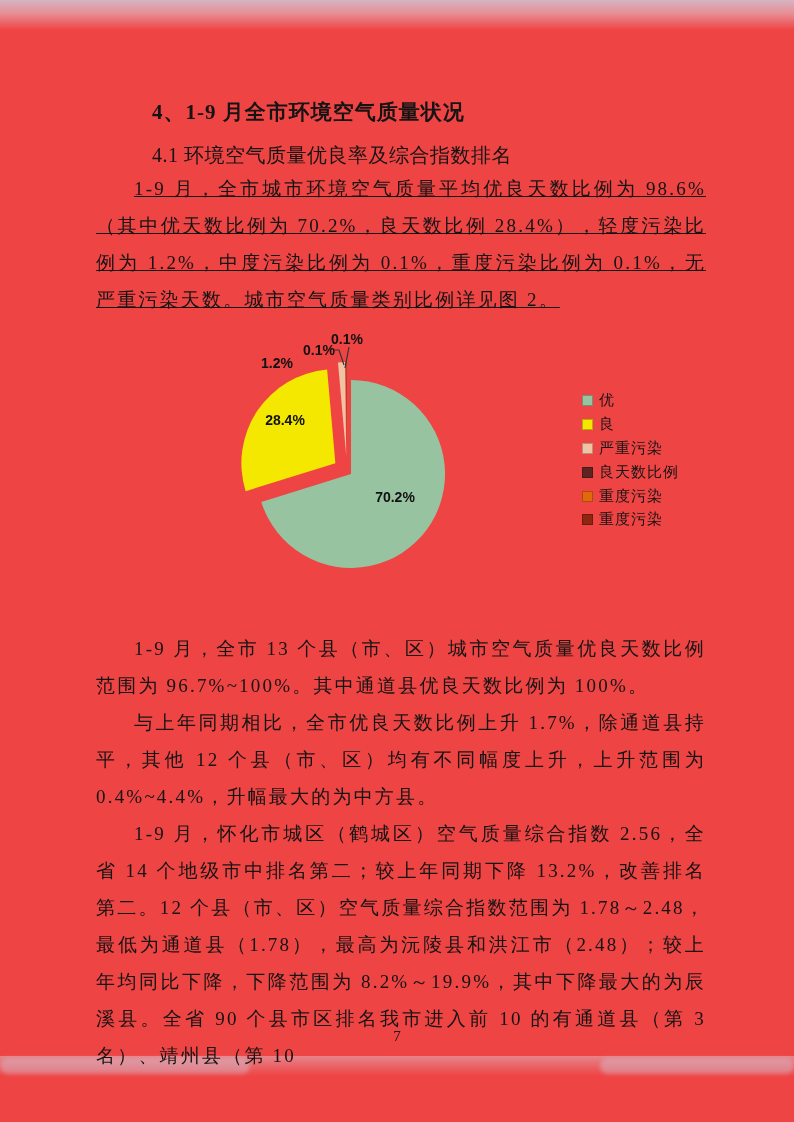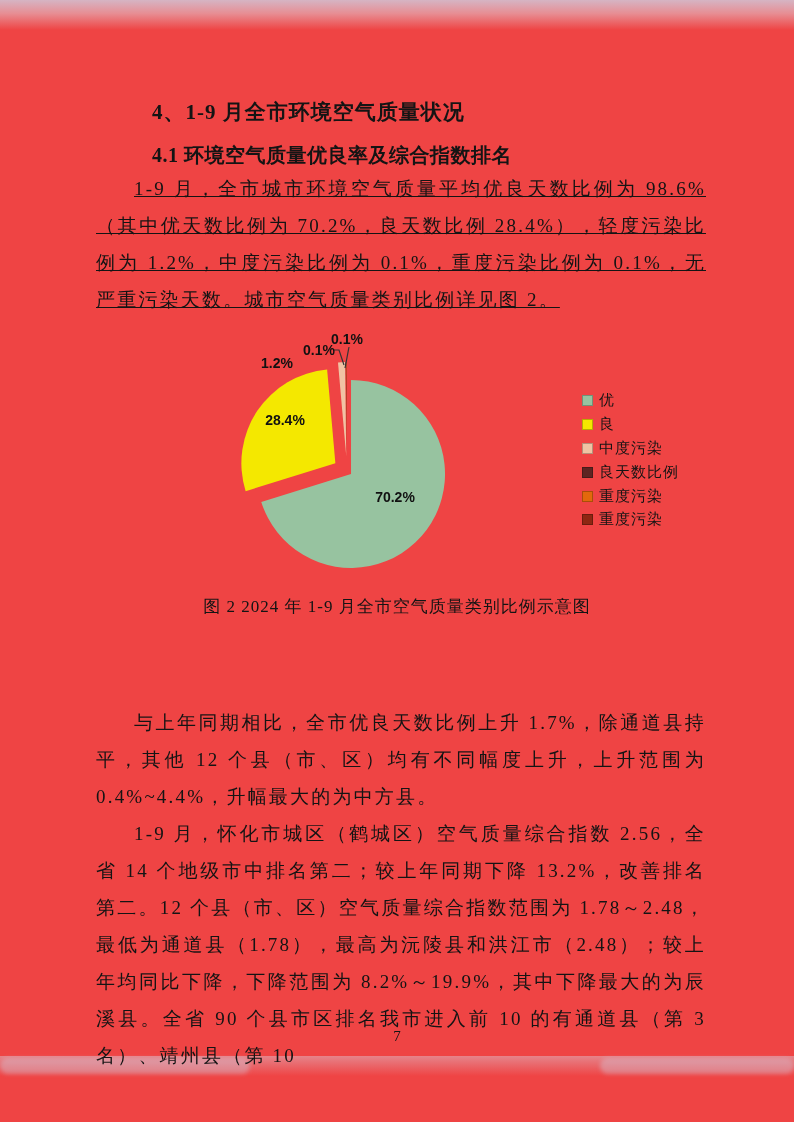--- a/index.html
+++ b/index.html
@@ -5,21 +5,21 @@
   html,body{margin:0;padding:0;}
   body{width:794px;height:1122px;background:#ffffff;font-family:"Liberation Serif","DejaVu Serif",serif;color:#141414;}
   .page{position:relative;width:794px;height:1122px;overflow:hidden;background:#ef4444;}
   .scan-band-top{position:absolute;left:0;top:0;width:794px;height:30px;
     background:linear-gradient(180deg,rgba(205,218,238,.75) 0%,rgba(221,231,244,.45) 45%,rgba(255,255,255,0) 100%);}
   .scan-band-bottom{position:absolute;left:0;top:1056px;width:794px;height:20px;
     background:linear-gradient(180deg,rgba(216,227,243,.40),rgba(255,255,255,0));}
   .scan-smudge-left{position:absolute;left:0;top:1058px;width:250px;height:16px;background:rgba(205,218,238,.35);border-radius:8px;filter:blur(2px);}
   .scan-smudge-right{position:absolute;left:600px;top:1058px;width:194px;height:16px;background:rgba(205,218,238,.35);border-radius:8px;filter:blur(2px);}
   .h1{position:absolute;left:152px;top:98px;font-size:21px;font-weight:bold;letter-spacing:1px;white-space:nowrap;}
-  .h2{position:absolute;left:152px;top:142px;font-size:20px;font-weight:bold;letter-spacing:.5px;white-space:nowrap;}
+  .h2{position:absolute;left:152px;top:142px;font-size:20px;font-weight:normal;letter-spacing:.5px;white-space:nowrap;}
   .para{position:absolute;left:96px;width:610px;font-size:19px;line-height:37px;
     text-align:justify;text-justify:inter-ideograph;text-indent:2em;letter-spacing:2.2px;}
   .p1{top:170px;text-decoration:underline;}
   .p2{top:630px;}
   .p3{top:704px;}
   .p4{top:815px;}
   .figure{position:absolute;left:86px;top:330px;width:440px;height:262px;}
   .legend{position:absolute;left:582px;top:389px;display:flex;flex-direction:column;}
   .legend-row{display:flex;align-items:center;height:23.8px;}
   .legend-swatch{width:11px;height:11px;margin-right:6px;border:1px solid rgba(0,0,0,.25);box-sizing:border-box;}
@@ -64,35 +64,35 @@
       <div class="legend-row">
         <span class="legend-swatch" style="background: rgb(151, 195, 160);"></span>
         <span class="legend-label">优</span>
       </div>
       <div class="legend-row">
         <span class="legend-swatch" style="background: rgb(244, 232, 0);"></span>
         <span class="legend-label">良</span>
       </div>
       <div class="legend-row">
         <span class="legend-swatch" style="background: rgb(240, 195, 164);"></span>
-        <span class="legend-label">中度污染</span>
+        <span class="legend-label">严重污染</span>
       </div>
       <div class="legend-row">
         <span class="legend-swatch" style="background: rgb(94, 36, 34);"></span>
         <span class="legend-label">良天数比例</span>
       </div>
       <div class="legend-row">
         <span class="legend-swatch" style="background: rgb(226, 104, 12);"></span>
         <span class="legend-label">重度污染</span>
       </div>
       <div class="legend-row">
         <span class="legend-swatch" style="background: rgb(142, 38, 18);"></span>
         <span class="legend-label">重度污染</span>
       </div>
     </div>
 
-  <div class="caption">图 2  2024 年 1-9 月全市空气质量类别比例示意图</div>
 
+  <div class="para p2">1-9 月，全市 13 个县（市、区）城市空气质量优良天数比例范围为 96.7%~100%。其中通道县优良天数比例为 100%。</div>
   <div class="para p3">与上年同期相比，全市优良天数比例上升 1.7%，除通道县持平，其他 12 个县（市、区）均有不同幅度上升，上升范围为 0.4%~4.4%，升幅最大的为中方县。</div>
   <div class="para p4">1-9 月，怀化市城区（鹤城区）空气质量综合指数 2.56，全省 14 个地级市中排名第二；较上年同期下降 13.2%，改善排名第二。12 个县（市、区）空气质量综合指数范围为 1.78～2.48，最低为通道县（1.78），最高为沅陵县和洪江市（2.48）；较上年均同比下降，下降范围为 8.2%～19.9%，其中下降最大的为辰溪县。全省 90 个县市区排名我市进入前 10 的有通道县（第 3 名）、靖州县（第 10</div>
 
   <div class="pagenum">7</div>
 </div>
 
 </body></html>

